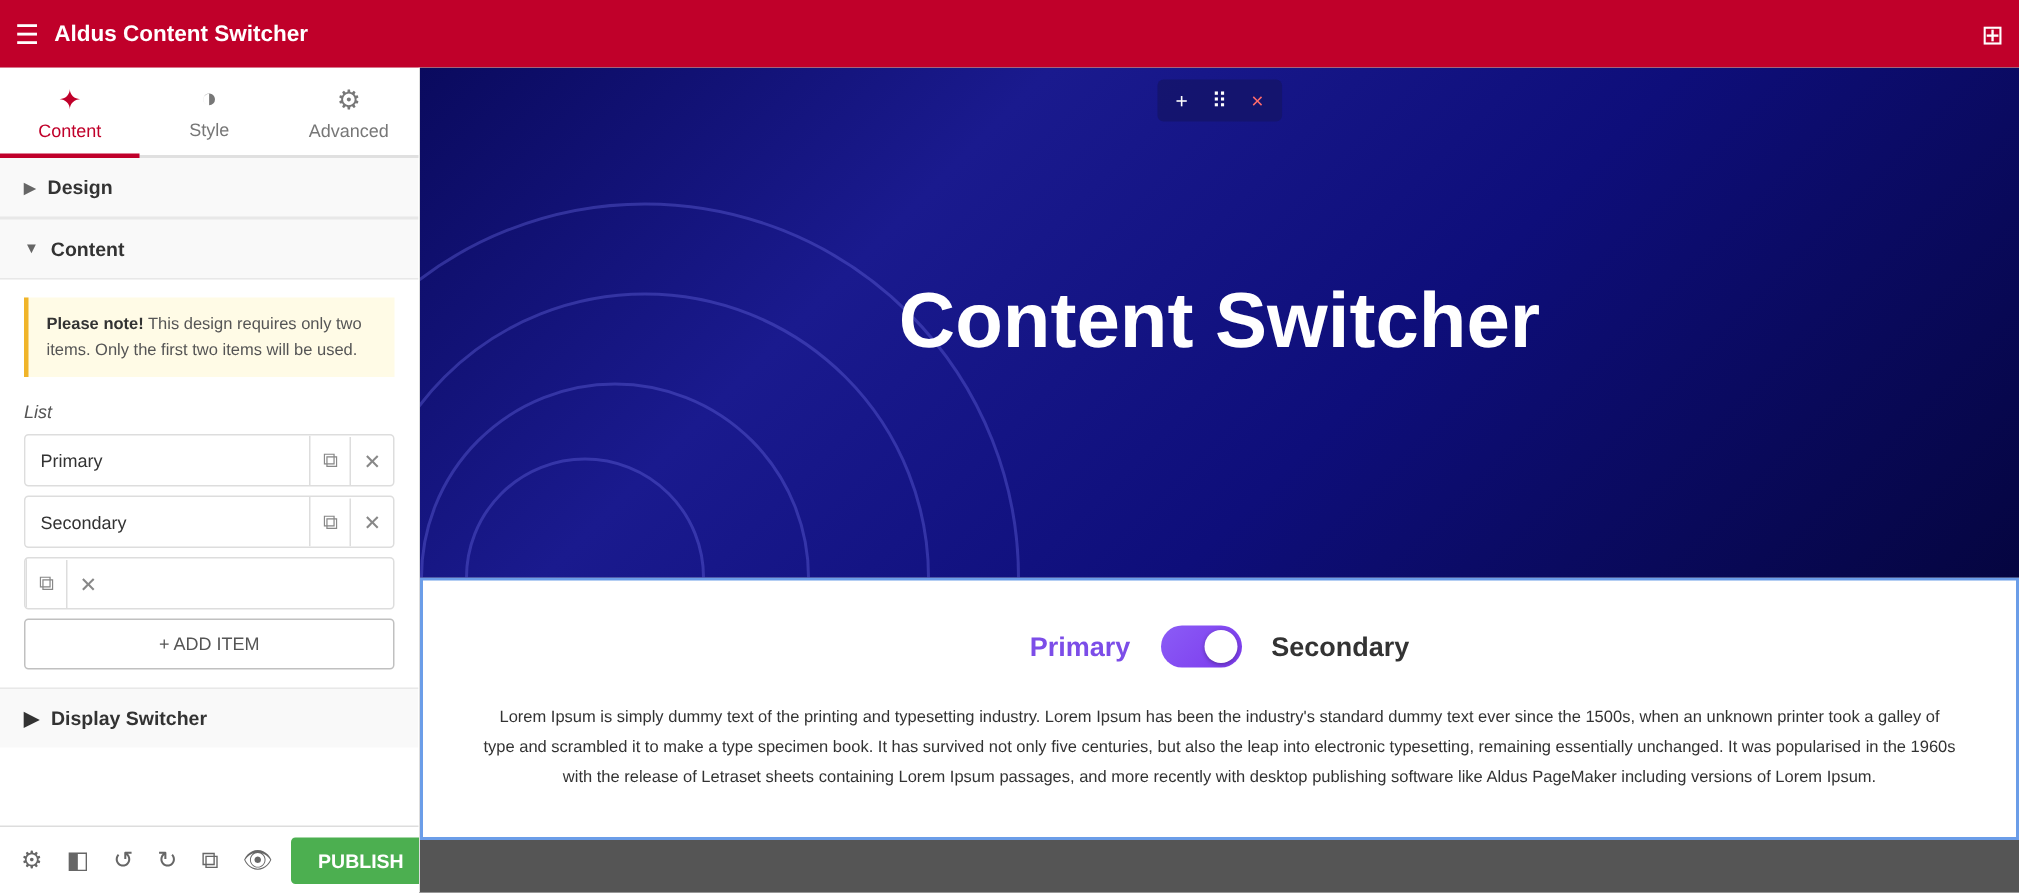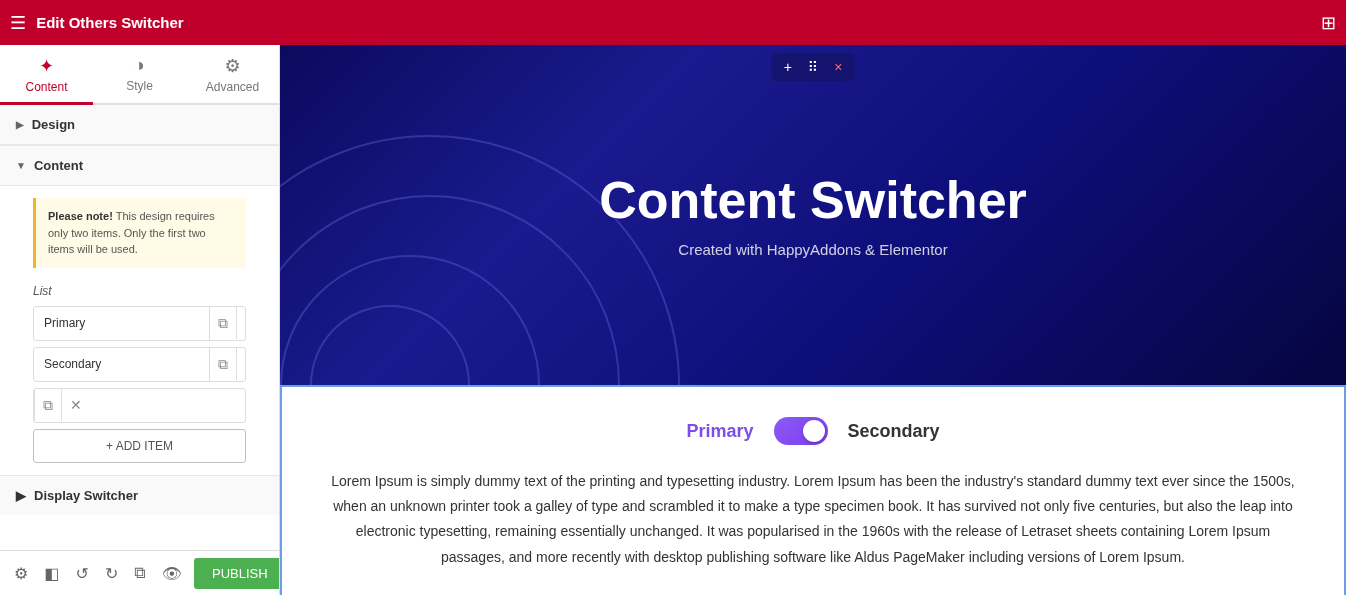--- a/index.html
+++ b/index.html
@@ -80,21 +80,21 @@
       cursor: pointer;
       font-size: 13px;
       font-weight: 600;
       color: #333;
       gap: 8px;
     }
     .section-header .arrow { font-size: 10px; color: #666; }
 
     
     .content-section {
-      padding: 12px 33px;
+      padding: 12px 16px;
     }
 
     
     .note-box {
       background: #fffbe6;
       border-left: 3px solid #f0b429;
       padding: 10px 12px;
       font-size: 11px;
       color: #555;
       margin-bottom: 16px;
@@ -187,21 +187,21 @@
       padding: 4px;
     }
     .publish-btn {
       background: #4caf50;
       color: white;
       border: none;
       padding: 8px 18px;
       border-radius: 3px;
       font-size: 13px;
       cursor: pointer;
-      font-weight: normal;
+      font-weight: bold;
       margin-left: auto;
     }
 
     
     .right-canvas {
       flex: 1;
       overflow: hidden;
       position: relative;
       background: #555;
     }
@@ -311,34 +311,34 @@
       top: 3px;
       width: 22px;
       height: 22px;
       background: white;
       border-radius: 50%;
       box-shadow: 0 1px 3px rgba(0,0,0,0.3);
     }
 
     
     .switcher-content {
-      font-size: 14px;
+      font-size: 11px;
       line-height: 1.8;
       color: #333;
       text-align: center;
       max-width: 1000px;
       margin: 0 auto;
     }
   </style>
 </head>
 <body>
 
 <div class="top-bar">
   <span class="top-bar-menu">☰</span>
-  <span class="top-bar-title">Edit Others Switcher</span>
+  <span class="top-bar-title">Aldus Content Switcher</span>
   <span class="top-bar-grid">⊞</span>
 </div>
 
 <div class="main-layout">
 
   <div class="left-panel" style="position:relative;">
 
     <div class="tabs">
       <div class="tab active">
         <span class="tab-icon">✦</span>
@@ -419,21 +419,20 @@
       <div class="ring ring-3"></div>
       <div class="ring ring-4"></div>
 
       <div class="canvas-top-bar">
         <button class="canvas-top-btn">+</button>
         <button class="canvas-top-btn">⠿</button>
         <button class="canvas-top-btn close">×</button>
       </div>
 
       <h1 class="hero-title">Content Switcher</h1>
-      <p class="hero-subtitle">Created with HappyAddons &amp; Elementor</p>
     </div>
 
     <div class="switcher-area">
 
       <div class="switcher-controls">
         <span class="switcher-label-primary">Primary</span>
 
         <div class="toggle-switch">
           <div class="toggle-knob"></div>
         </div>

